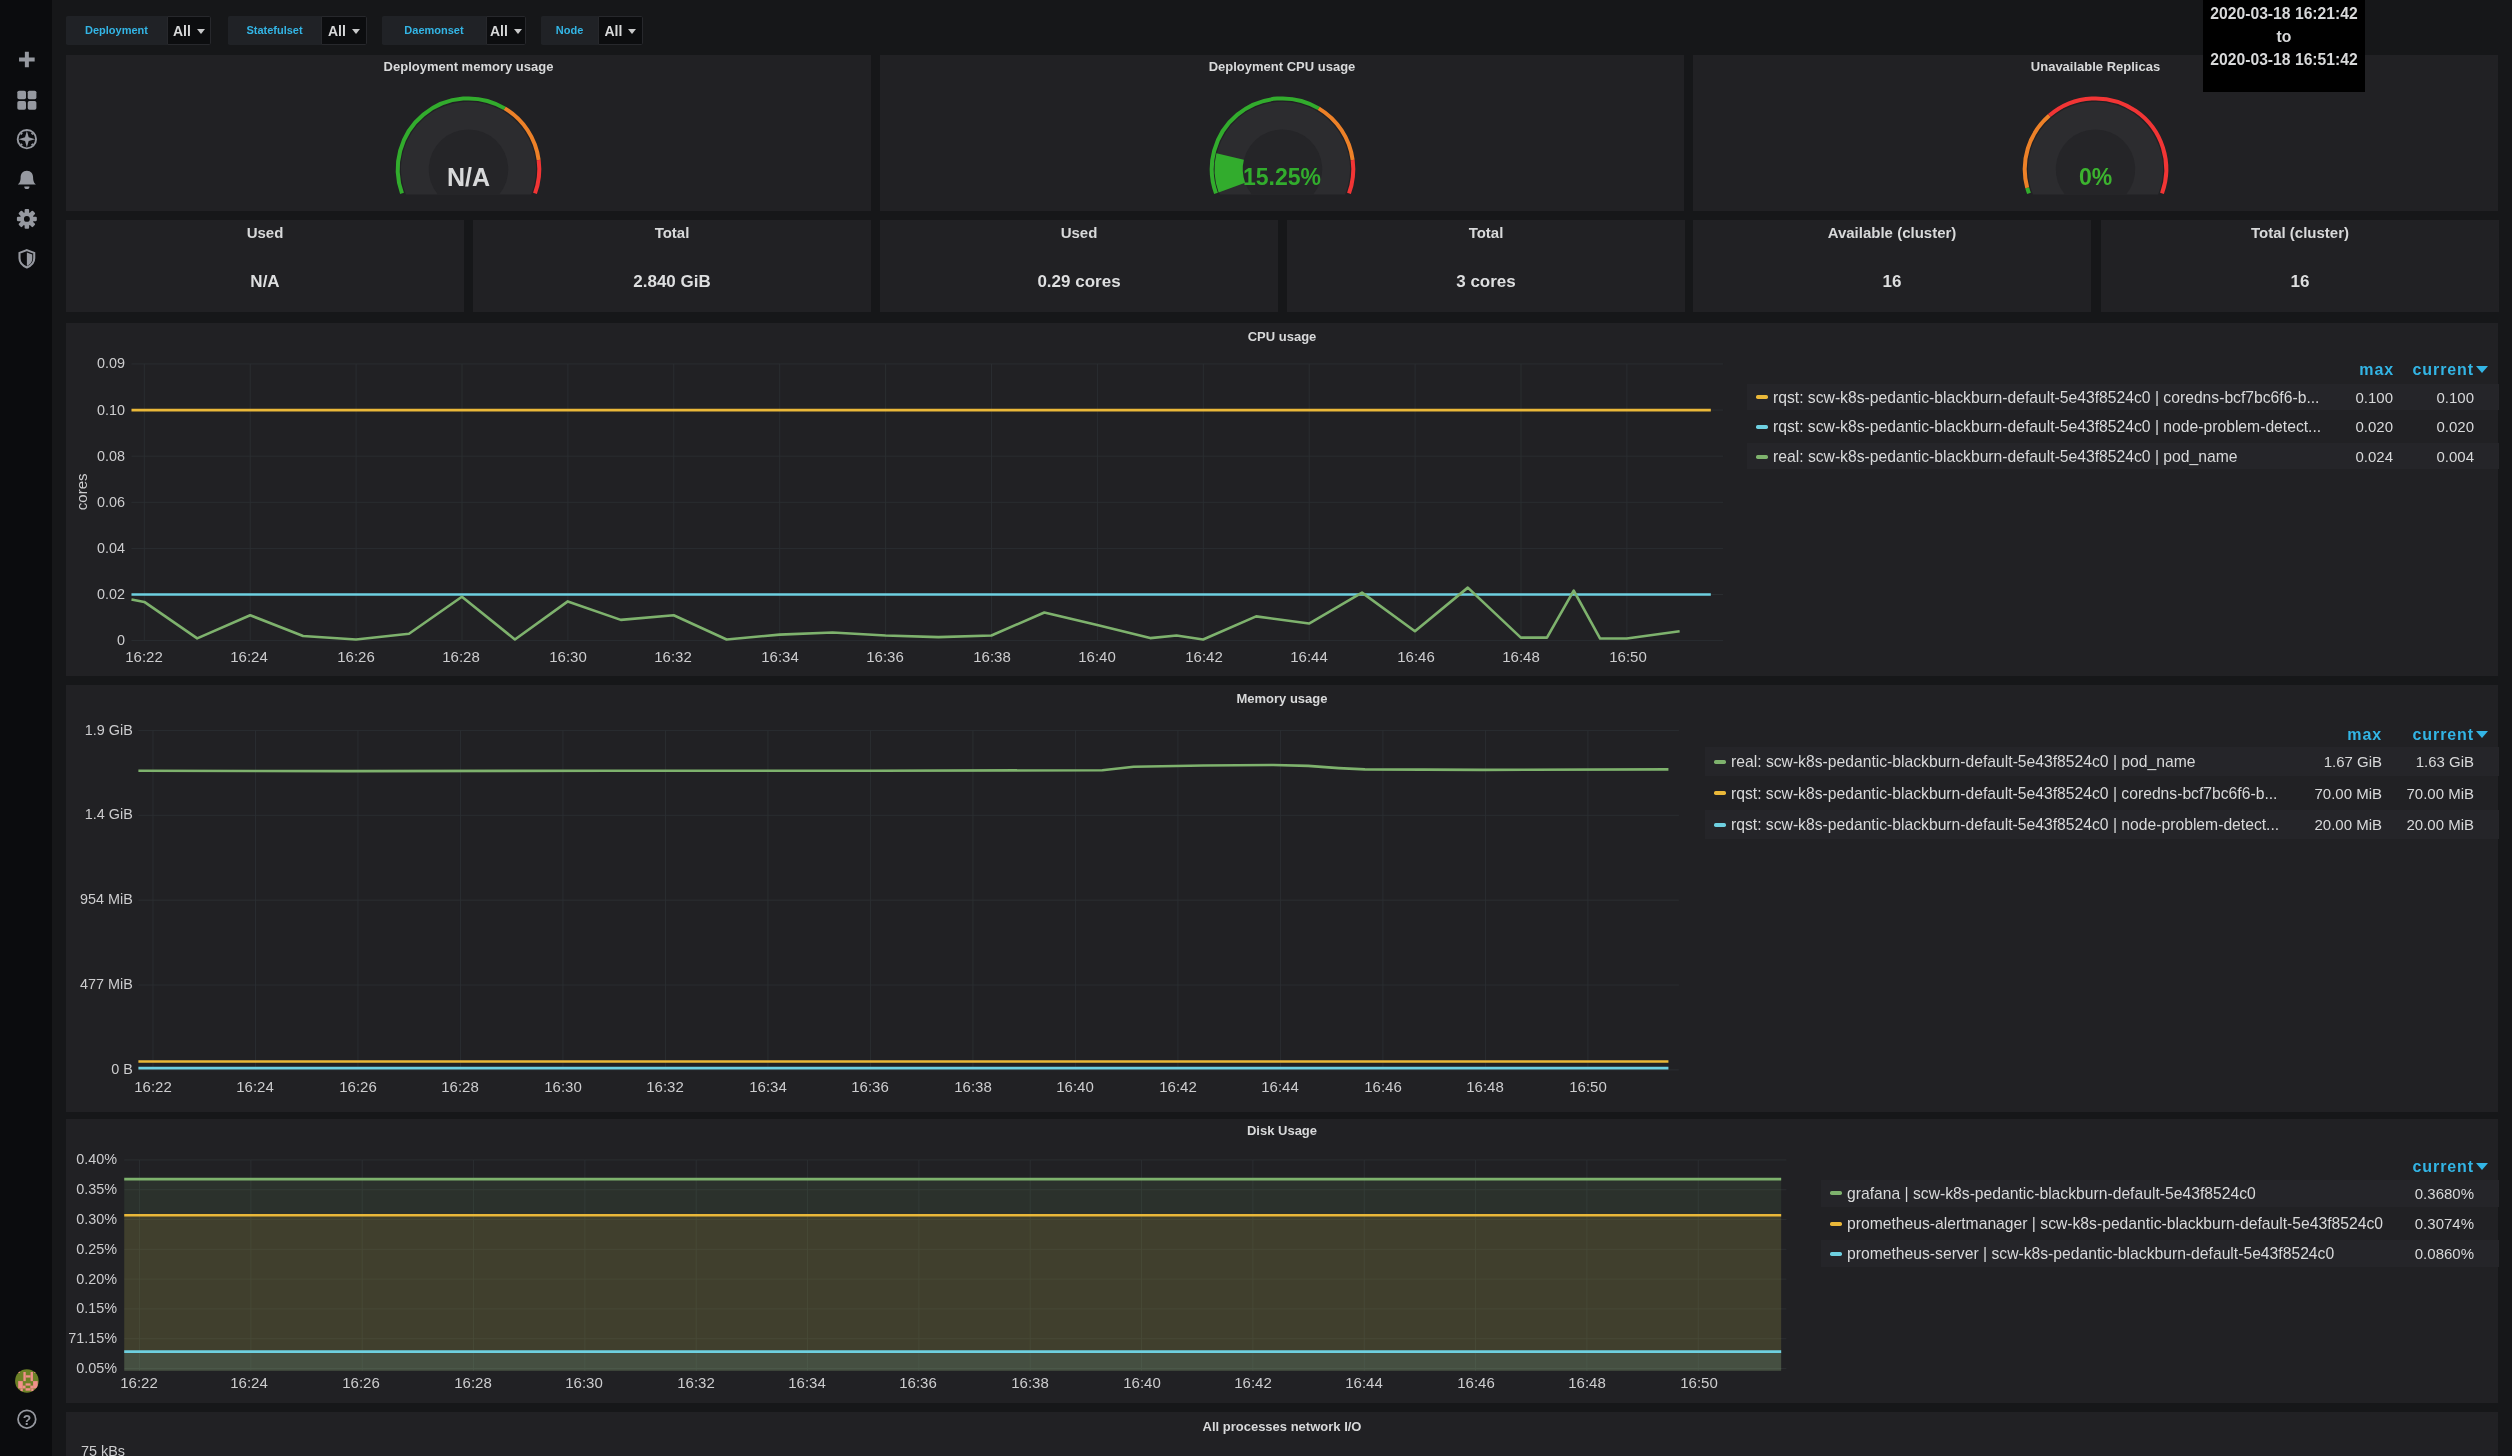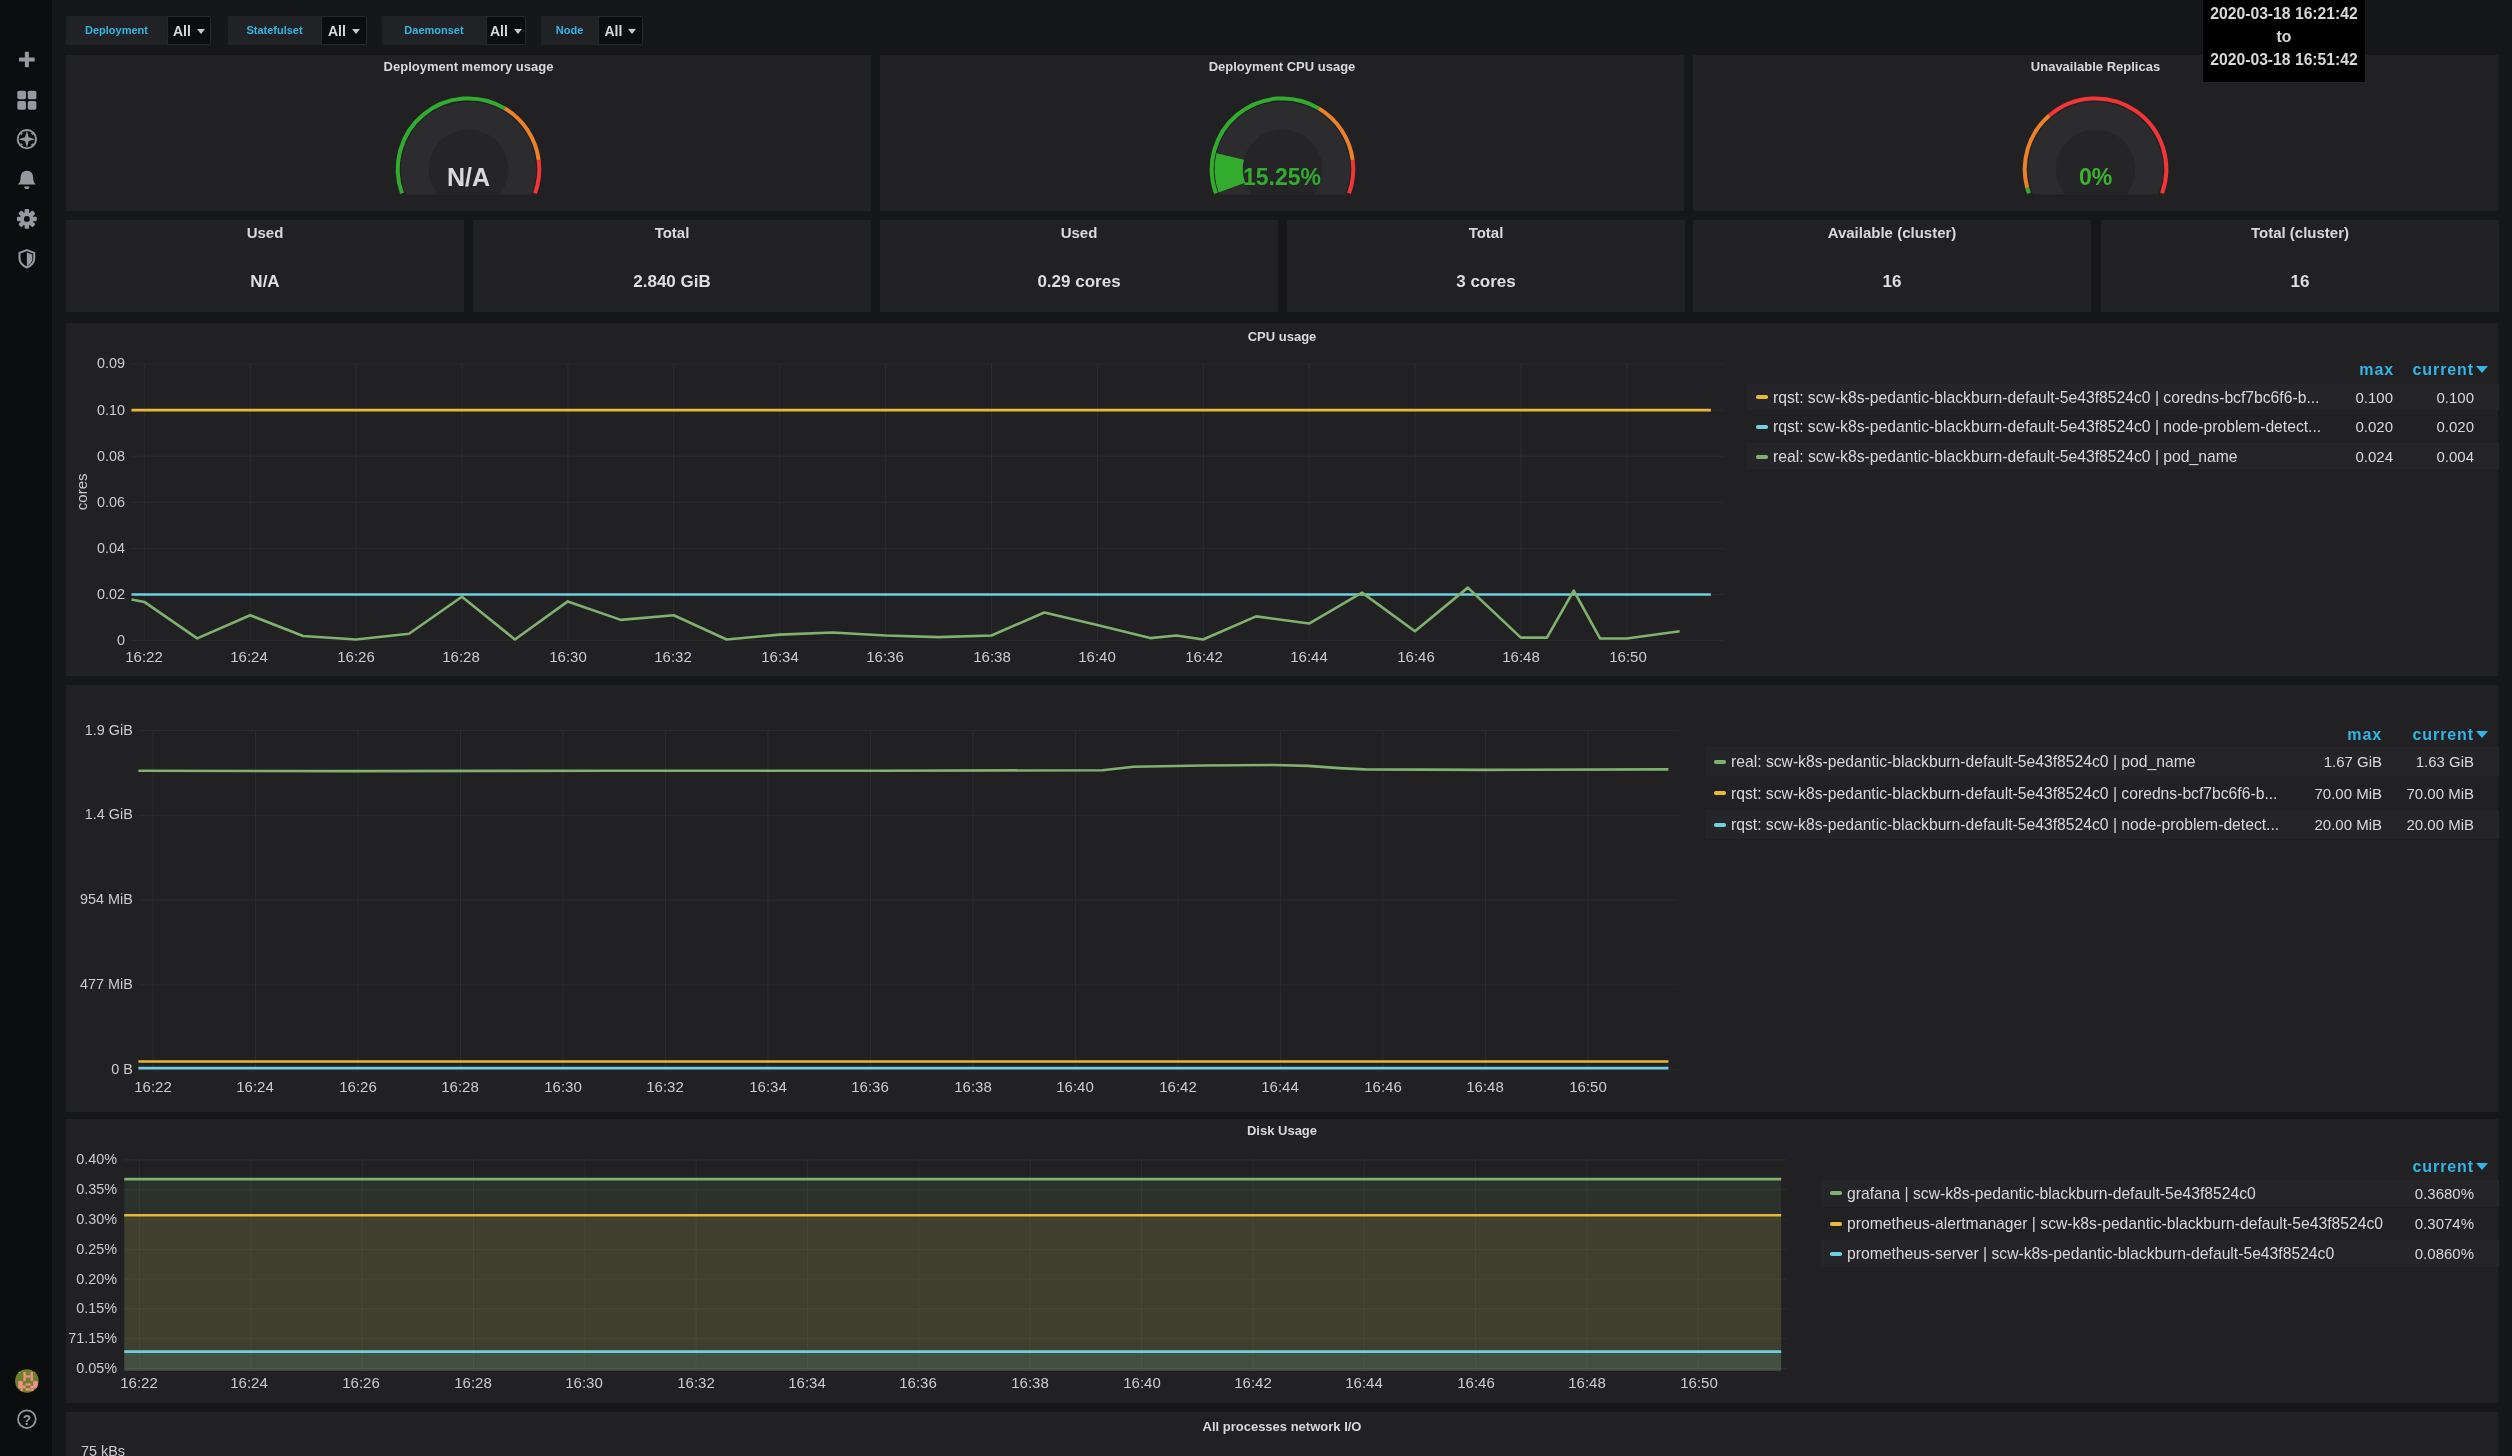--- a/index.html
+++ b/index.html
@@ -71,21 +71,21 @@
 <text x="31" y="1638.5" font-size="16" font-weight="bold" fill="#9699a0" text-anchor="middle">?</text>
 </svg>
 <div class="flabel" style="left:66px;width:101px">Deployment</div>
 <div class="fval" style="left:167px;width:44px">All<span class="caret"></span></div>
 <div class="flabel" style="left:228px;width:93px">Statefulset</div>
 <div class="fval" style="left:321px;width:46px">All<span class="caret"></span></div>
 <div class="flabel" style="left:382px;width:104px">Daemonset</div>
 <div class="fval" style="left:486px;width:40px">All<span class="caret"></span></div>
 <div class="flabel" style="left:541px;width:57px">Node</div>
 <div class="fval" style="left:598px;width:45px">All<span class="caret"></span></div>
-<div class="abs" style="left:2203px;top:0;width:162px;height:82px;background:#000;color:#d8d9da;z-index:9;font-size:15.7px;font-weight:bold;text-align:center;line-height:23px;padding-top:1.7px;white-space:nowrap">2020-03-18 16:21:42<br>to<br>2020-03-18 16:51:42</div>
+<div class="abs" style="left:2203px;top:0;width:162px;height:92px;background:#000;color:#d8d9da;z-index:9;font-size:15.7px;font-weight:bold;text-align:center;line-height:23px;padding-top:1.7px;white-space:nowrap">2020-03-18 16:21:42<br>to<br>2020-03-18 16:51:42</div>
 <div class="panel" style="left:66px;top:55px;width:805px;height:156px">
 <div class="ptitle" style="top:4.4px">Deployment memory usage</div>
 <svg style="position:absolute;left:0;top:0" width="805" height="156" viewBox="0 0 923 179">
       <path d="M 389.63 160.00 A 77.5 77.5 0 1 1 533.37 160.00 Z" fill="#2c2c2f"></path>
       <path d="M 426.31 160.00 A 45.6 45.6 0 1 1 496.69 160.00 Z" fill="#252528"></path>
       <path d="M 385.20 158.77 A 81.2 81.2 0 0 1 503.08 61.25" stroke="#32ac2d" stroke-width="4.6" fill="none"></path>
       <path d="M 503.08 61.25 A 81.2 81.2 0 0 1 542.01 120.40" stroke="#ed8128" stroke-width="4.6" fill="none"></path>
       <path d="M 542.01 120.40 A 81.2 81.2 0 0 1 537.80 158.77" stroke="#f23535" stroke-width="4.6" fill="none"></path>
     </svg>
 <div class="abs" style="left:0;right:0;top:104px;text-align:center;font-size:25px;font-weight:bold;color:#d8d9da;height:37px;line-height:37px">N/A</div>
@@ -201,20 +201,21 @@
     <div class="lrow" style="left:1707px;top:90px">rqst: scw-k8s-pedantic-blackburn-default-5e43f8524c0 | node-problem-detect...</div>
     <div class="lval" style="left:2231px;top:90px;width:96px">0.020</div>
     <div class="lval" style="left:2312px;top:90px;width:96px">0.020</div>
     <div class="abs" style="left:1681px;top:120px;width:752px;height:26px;background:#252529"></div>
     <div class="dash" style="left:1690px;top:132px;background:#7EB26D"></div>
     <div class="lrow" style="left:1707px;top:120px">real: scw-k8s-pedantic-blackburn-default-5e43f8524c0 | pod_name</div>
     <div class="lval" style="left:2231px;top:120px;width:96px">0.024</div>
     <div class="lval" style="left:2312px;top:120px;width:96px">0.004</div>
 </div>
 <div class="panel" style="left:66px;top:685px;width:2432px;height:427px">
+<div class="ptitle" style="top:6.1px">Memory usage</div>
 <svg style="position:absolute;left:0;top:0" width="2432" height="427" viewBox="0 0 2788 489">
       <line x1="83" y1="441.0" x2="1849" y2="441.0" stroke="#2c2f33" stroke-width="1"></line>
       <line x1="83" y1="343.7" x2="1849" y2="343.7" stroke="#2c2f33" stroke-width="1"></line>
       <line x1="83" y1="246.4" x2="1849" y2="246.4" stroke="#2c2f33" stroke-width="1"></line>
       <line x1="83" y1="149.1" x2="1849" y2="149.1" stroke="#2c2f33" stroke-width="1"></line>
       <line x1="83" y1="51.8" x2="1849" y2="51.8" stroke="#2c2f33" stroke-width="1"></line>
       <line x1="99.7" y1="51.7" x2="99.7" y2="441" stroke="#2c2f33" stroke-width="1"></line>
       <line x1="217.2" y1="51.7" x2="217.2" y2="441" stroke="#2c2f33" stroke-width="1"></line>
       <line x1="334.7" y1="51.7" x2="334.7" y2="441" stroke="#2c2f33" stroke-width="1"></line>
       <line x1="452.2" y1="51.7" x2="452.2" y2="441" stroke="#2c2f33" stroke-width="1"></line>

